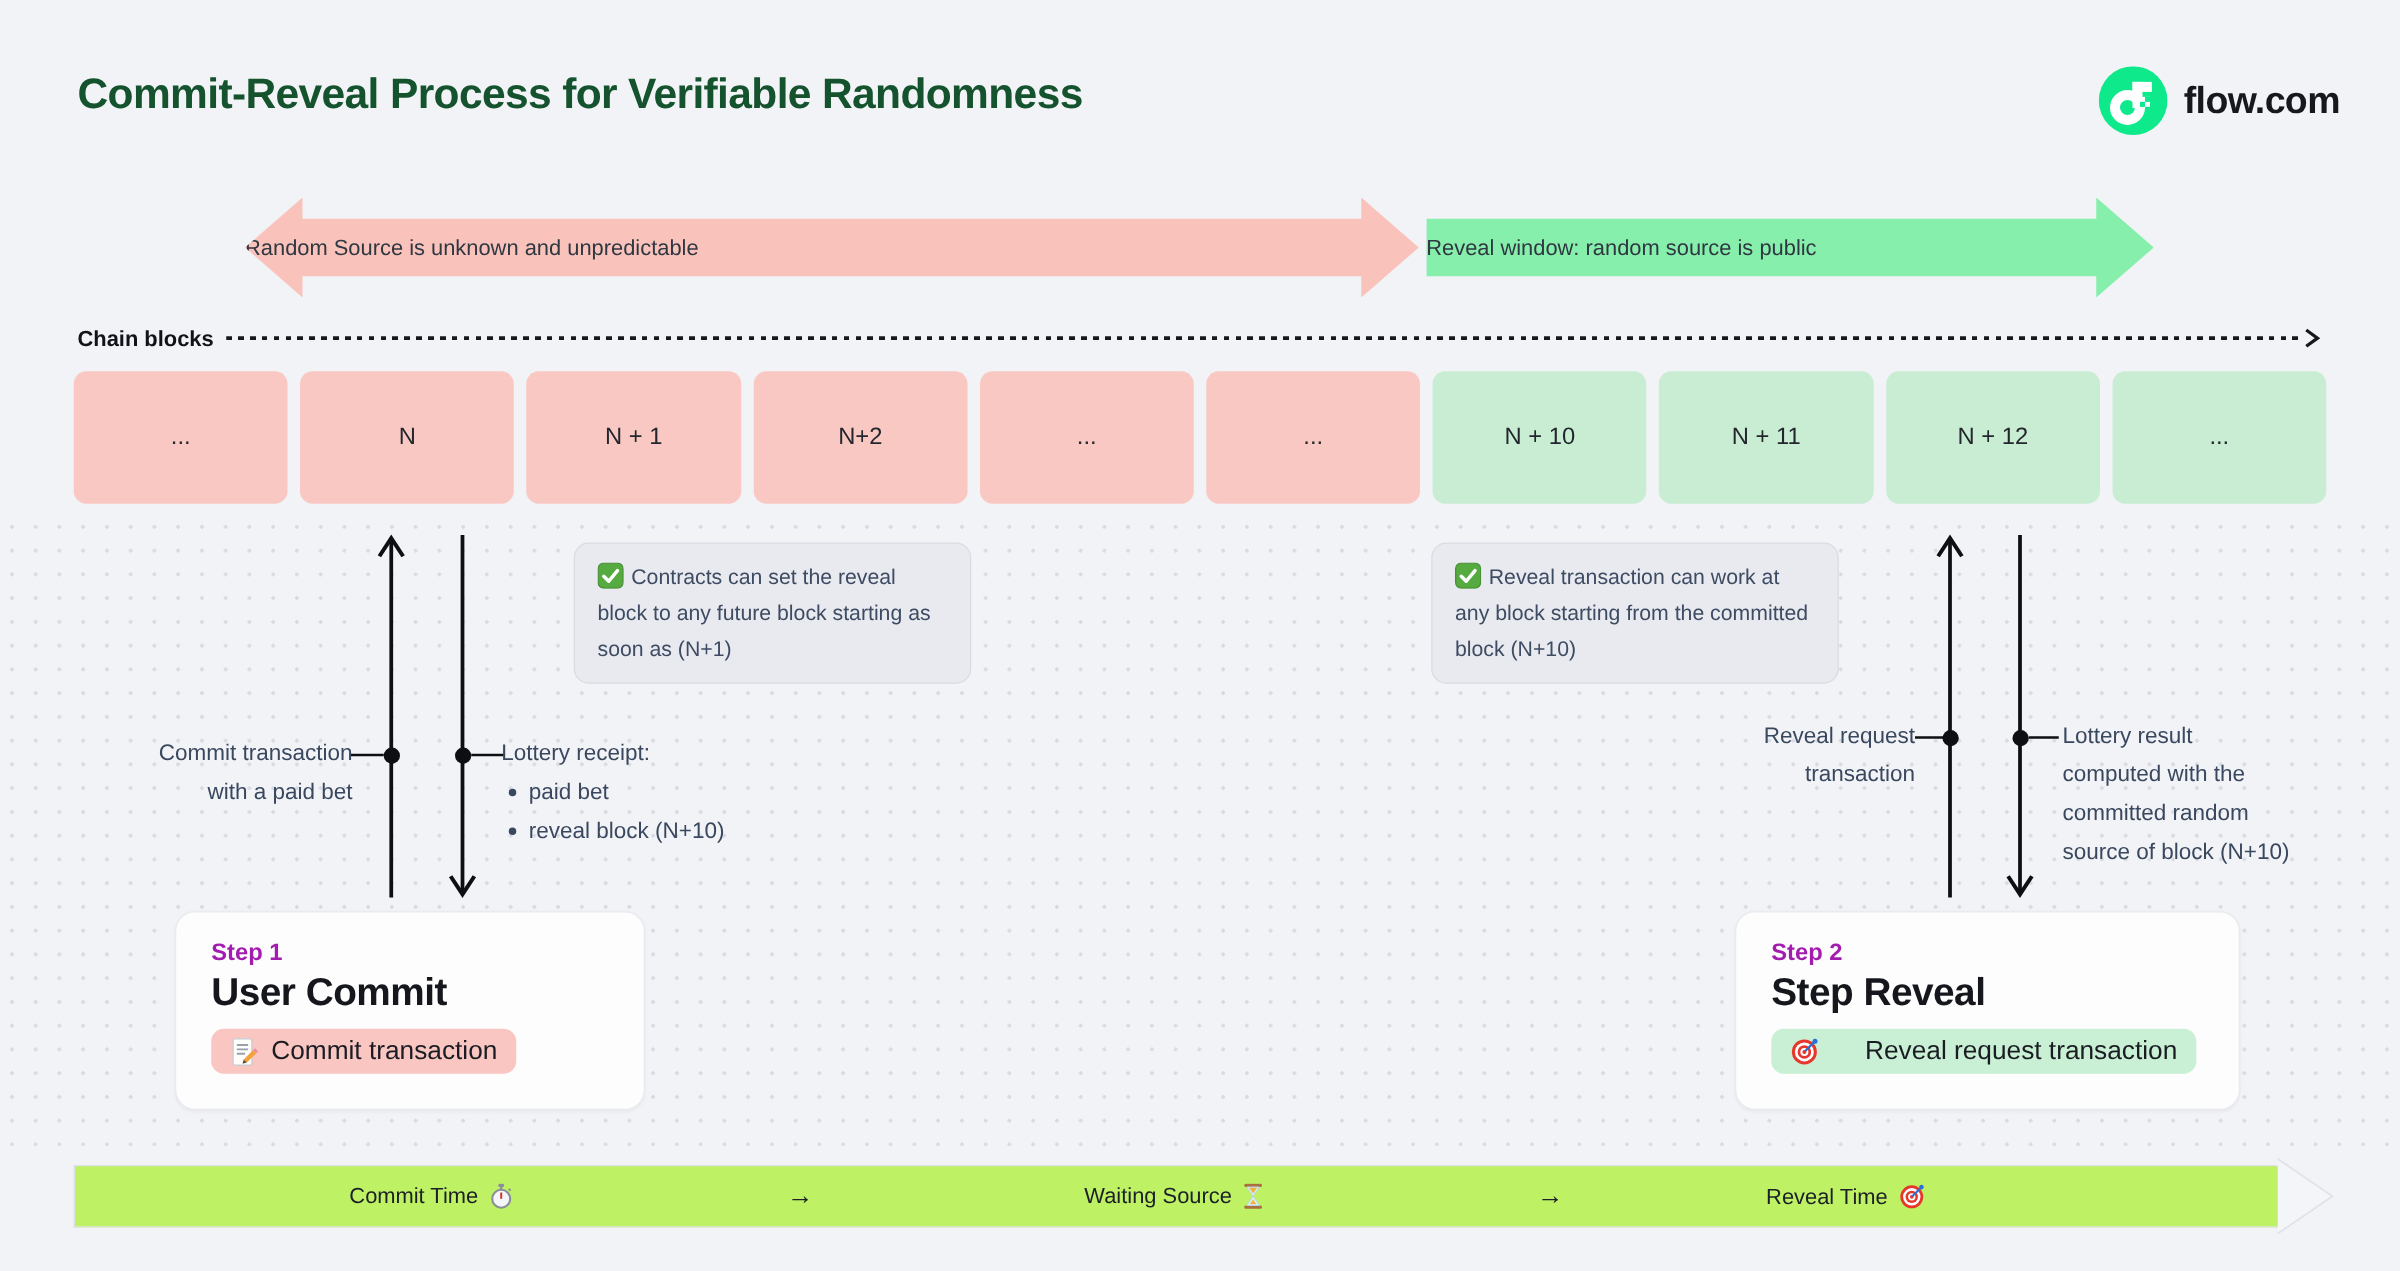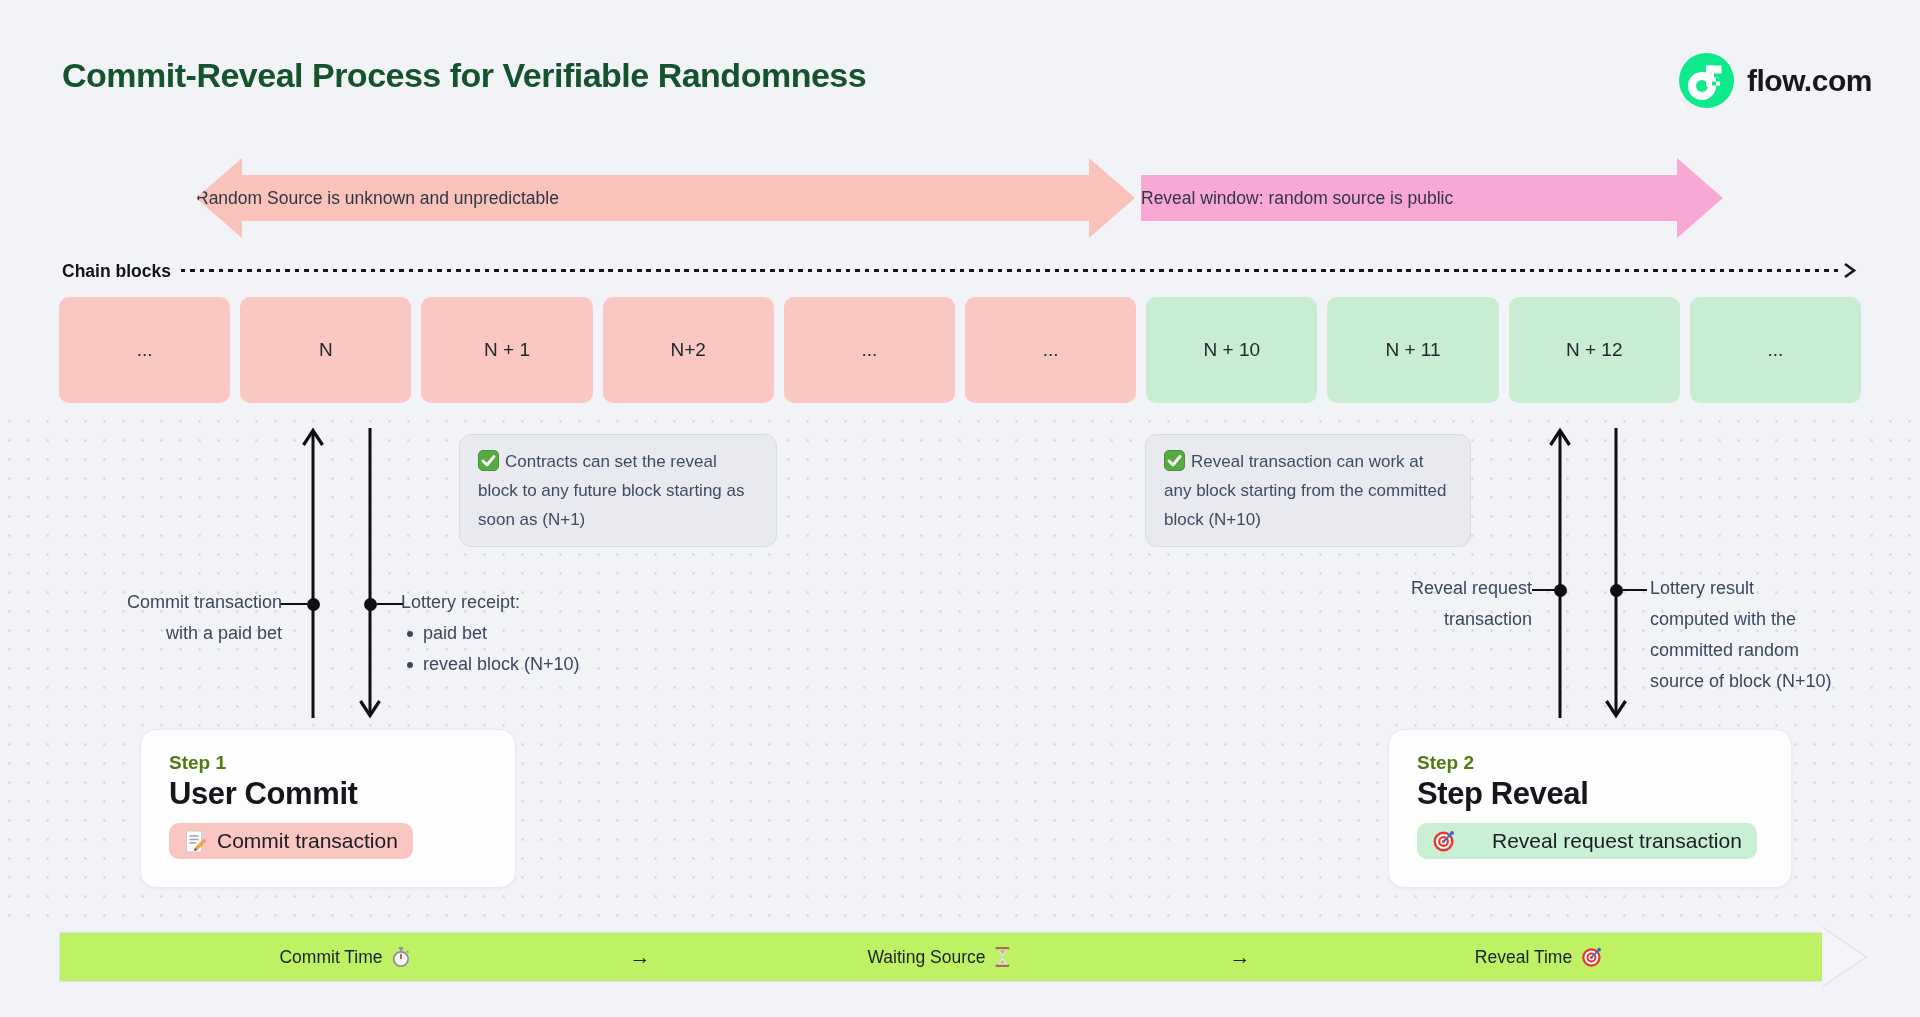--- a/index.html
+++ b/index.html
@@ -16,21 +16,21 @@
   .title { position:absolute; left:62px; top:56px; font-size:34px; font-weight:700;
     color:#14532d; letter-spacing:-0.5px; }
   .brand { position:absolute; left:1679px; top:53px; display:flex; align-items:center; gap:13px; }
   .brand-name { font-size:30px; font-weight:800; color:#16181d; letter-spacing:-0.5px; }
 
   
   .banner { position:absolute; top:158px; height:80px; display:flex; align-items:center;
     justify-content:flex-start; font-size:17.5px; color:#2f3741; }
   .banner.red { left:196px; width:939px; background:#f9c2bb;
     clip-path:polygon(0 40px,46px 0,46px 17px,893px 17px,893px 0,939px 40px,893px 80px,893px 63px,46px 63px,46px 80px); }
-  .banner.green { left:1141px; width:582px; background:#f9a8d4;
+  .banner.green { left:1141px; width:582px; background:#86efac;
     clip-path:polygon(0 17px,536px 17px,536px 0,582px 40px,536px 80px,536px 63px,0 63px); }
 
   
   .chain-label { position:absolute; left:62px; top:261px; font-size:17.5px; font-weight:700; color:#111318; }
   .chain-dots { position:absolute; left:181px; top:269px; width:1660px; height:2.6px;
     background:repeating-linear-gradient(90deg,#17181c 0 4.5px,transparent 4.5px 9.5px); }
   .chain-arrowhead { position:absolute; left:1842px; top:262px; }
 
   .blocks { position:absolute; left:59px; top:297px; width:1802px; height:106px;
     display:flex; gap:10px; }
@@ -57,21 +57,21 @@
   .bullets { list-style:none; }
   .bullets li { position:relative; padding-left:22px; }
   .bullets li::before { content:""; position:absolute; left:6px; top:13px; width:6px; height:6px;
     border-radius:50%; background:#3a485f; }
 
   
   .card { position:absolute; top:729px; height:159px; background:#fdfdfe; border:1px solid #e8eaee;
     border-radius:16px; box-shadow:0 1px 3px rgba(25,30,45,.05); padding:22px 28px; }
   .card1 { left:140px; width:376px; }
   .card2 { left:1388px; width:404px; }
-  .step-label { font-size:19px; font-weight:700; color:#4d7c0f; }
+  .step-label { font-size:19px; font-weight:700; color:#a21caf; }
   .step-title { margin-top:2px; font-size:31px; font-weight:800; color:#15171c; letter-spacing:-0.4px; }
   .badge { margin-top:11px; display:inline-flex; align-items:center; gap:10px; border-radius:10px;
     padding:6px 15px; font-size:21px; color:#191c22; }
   .badge.pink { background:#f9c6c1; }
   .badge.green { background:#c9efd4;gap:36px; }
 
   
   .timeline { position:absolute; left:59px; top:932px; width:1764px; height:50px;
     background:#bef264; border:1px solid #e0e2e9; border-right:none; }
   .tl-item { position:absolute; top:50%; transform:translate(-50%,-50%); display:flex;
@@ -258,21 +258,21 @@
           <rect x="1" y="0.5" width="14" height="2.6" rx="1" fill="#a9703f"></rect>
           <rect x="1" y="17.9" width="14" height="2.6" rx="1" fill="#a9703f"></rect>
           <path d="M3 3.1 L13 3.1 L8 10.5 Z" fill="#dff0f9" stroke="#b9d4e4" stroke-width="0.8"></path>
           <path d="M3 17.9 L13 17.9 L8 10.5 Z" fill="#dff0f9" stroke="#b9d4e4" stroke-width="0.8"></path>
           <path d="M4.8 3.6 L11.2 3.6 L8 8.3 Z" fill="#f0b23e"></path>
           <path d="M5.4 16.9 L10.6 16.9 L8 13 Z" fill="#f0b23e"></path>
         </svg>
       </span>
     </div>
     <div class="tl-arrow" style="left:1180px;">→</div>
-    <div class="tl-item" style="left:1479px;justify-content:space-between;">
+    <div class="tl-item" style="left:1417px;justify-content:space-between;">
       <span>Reveal Time</span>
       <span>
         <svg width="22" height="22" viewBox="0 0 24 24">
           <circle cx="11.5" cy="12.5" r="10" fill="#e8362d"></circle>
           <circle cx="11.5" cy="12.5" r="7.6" fill="#ffffff"></circle>
           <circle cx="11.5" cy="12.5" r="5.4" fill="#e8362d"></circle>
           <circle cx="11.5" cy="12.5" r="3.2" fill="#ffffff"></circle>
           <circle cx="11.5" cy="12.5" r="1.6" fill="#e8362d"></circle>
           <line x1="12" y1="12" x2="19.5" y2="4.5" stroke="#2b6fd4" stroke-width="1.8"></line>
           <circle cx="20" cy="4" r="2" fill="#2b6fd4"></circle>

